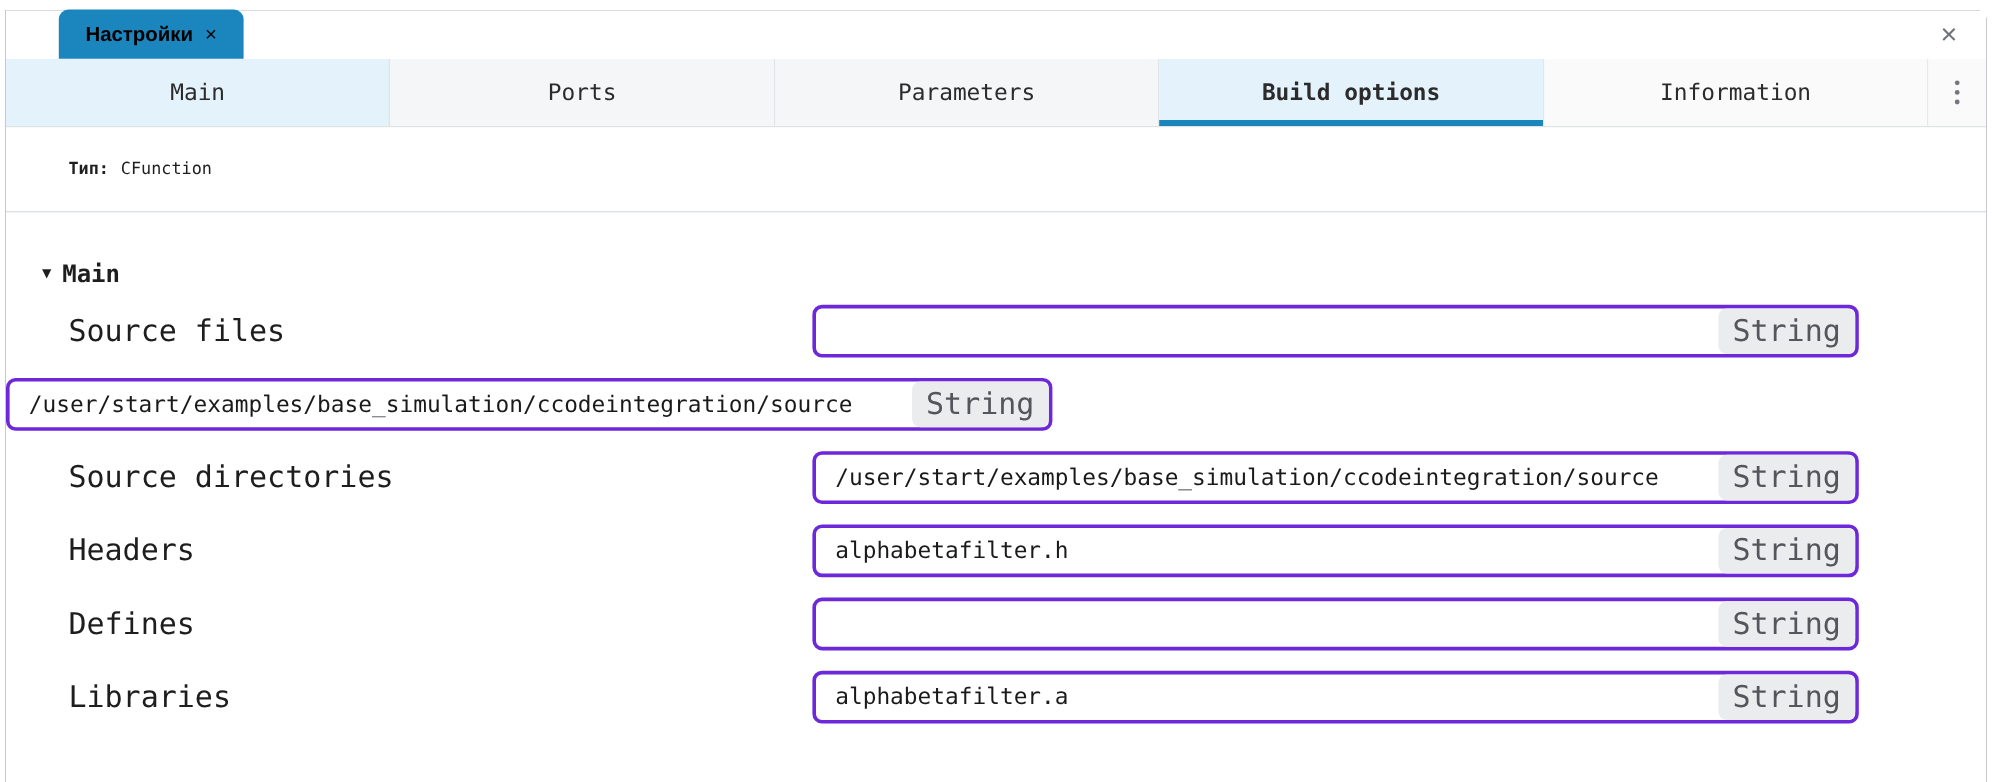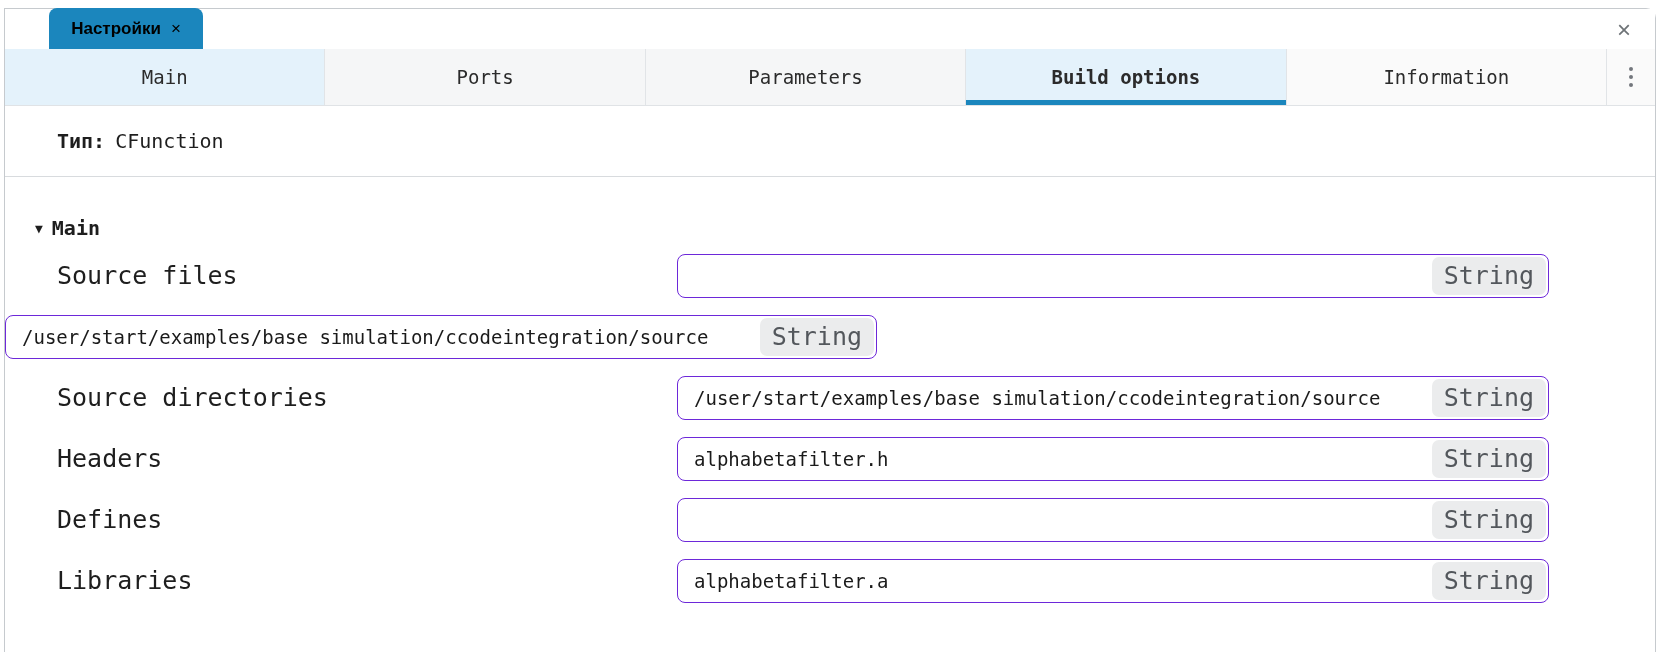--- a/index.html
+++ b/index.html
@@ -31,34 +31,34 @@
   .tab.lightblue { background:#e4f2fb; }
   .tab.pale { background:#fafafa; }
   .tab.active { background:#e4f2fb; box-shadow:inset 0 -5px 0 #1b86bd; font-weight:700; }
   .menu-cell { flex:0 0 48px; background:#fafafa; display:flex; align-items:center;
                justify-content:center; cursor:pointer; }
   .kebab { display:flex; flex-direction:column; gap:4px; }
   .kebab i { width:4px; height:4px; border-radius:50%; background:#73777d; display:block; }
 
   
   .typerow { height:71px; display:flex; align-items:center; padding-left:52px;
-             border-bottom:1px solid #d8dbde; font-size:20px; color:#1e1e1e; }
+             border-bottom:1px solid #d8dbde; font-size:14px; color:#1e1e1e; }
   .typerow b { font-weight:700; margin-right:10px; }
 
   
   .form { padding-top:34px; }
   .section-header { height:34px; display:flex; align-items:center; gap:9px;
                     padding-left:30px; cursor:pointer; }
   .tri { font-size:13px; color:#1e1e1e; }
   .section-title { font-size:20px; font-weight:700; color:#1e1e1e; }
 
   .row { display:flex; align-items:center; height:61px; }
   .field-label { flex:0 0 672px; padding-left:52px; font-size:25px; color:#1e1e1e; }
   .field-input { flex:0 0 872px; position:relative; height:44px; }
-  .field-input input { width:100%; height:100%; border:1px solid #6d28d9;
+  .field-input input { width:100%; height:100%; border:3px solid #6d28d9;
                        border-radius:8px; background:#fff; padding:0 120px 0 16px;
                        font-family:"DejaVu Sans Mono", monospace; font-size:19px;
                        color:#1a1a1a; outline:none; }
   .type-badge { position:absolute; top:3px; bottom:3px; right:3px;
                 display:flex; align-items:center; padding:0 12px;
                 background:#ebeced; border-radius:7px; color:#53575c;
                 font-size:25px; }
 </style>
 </head>
 <body>

